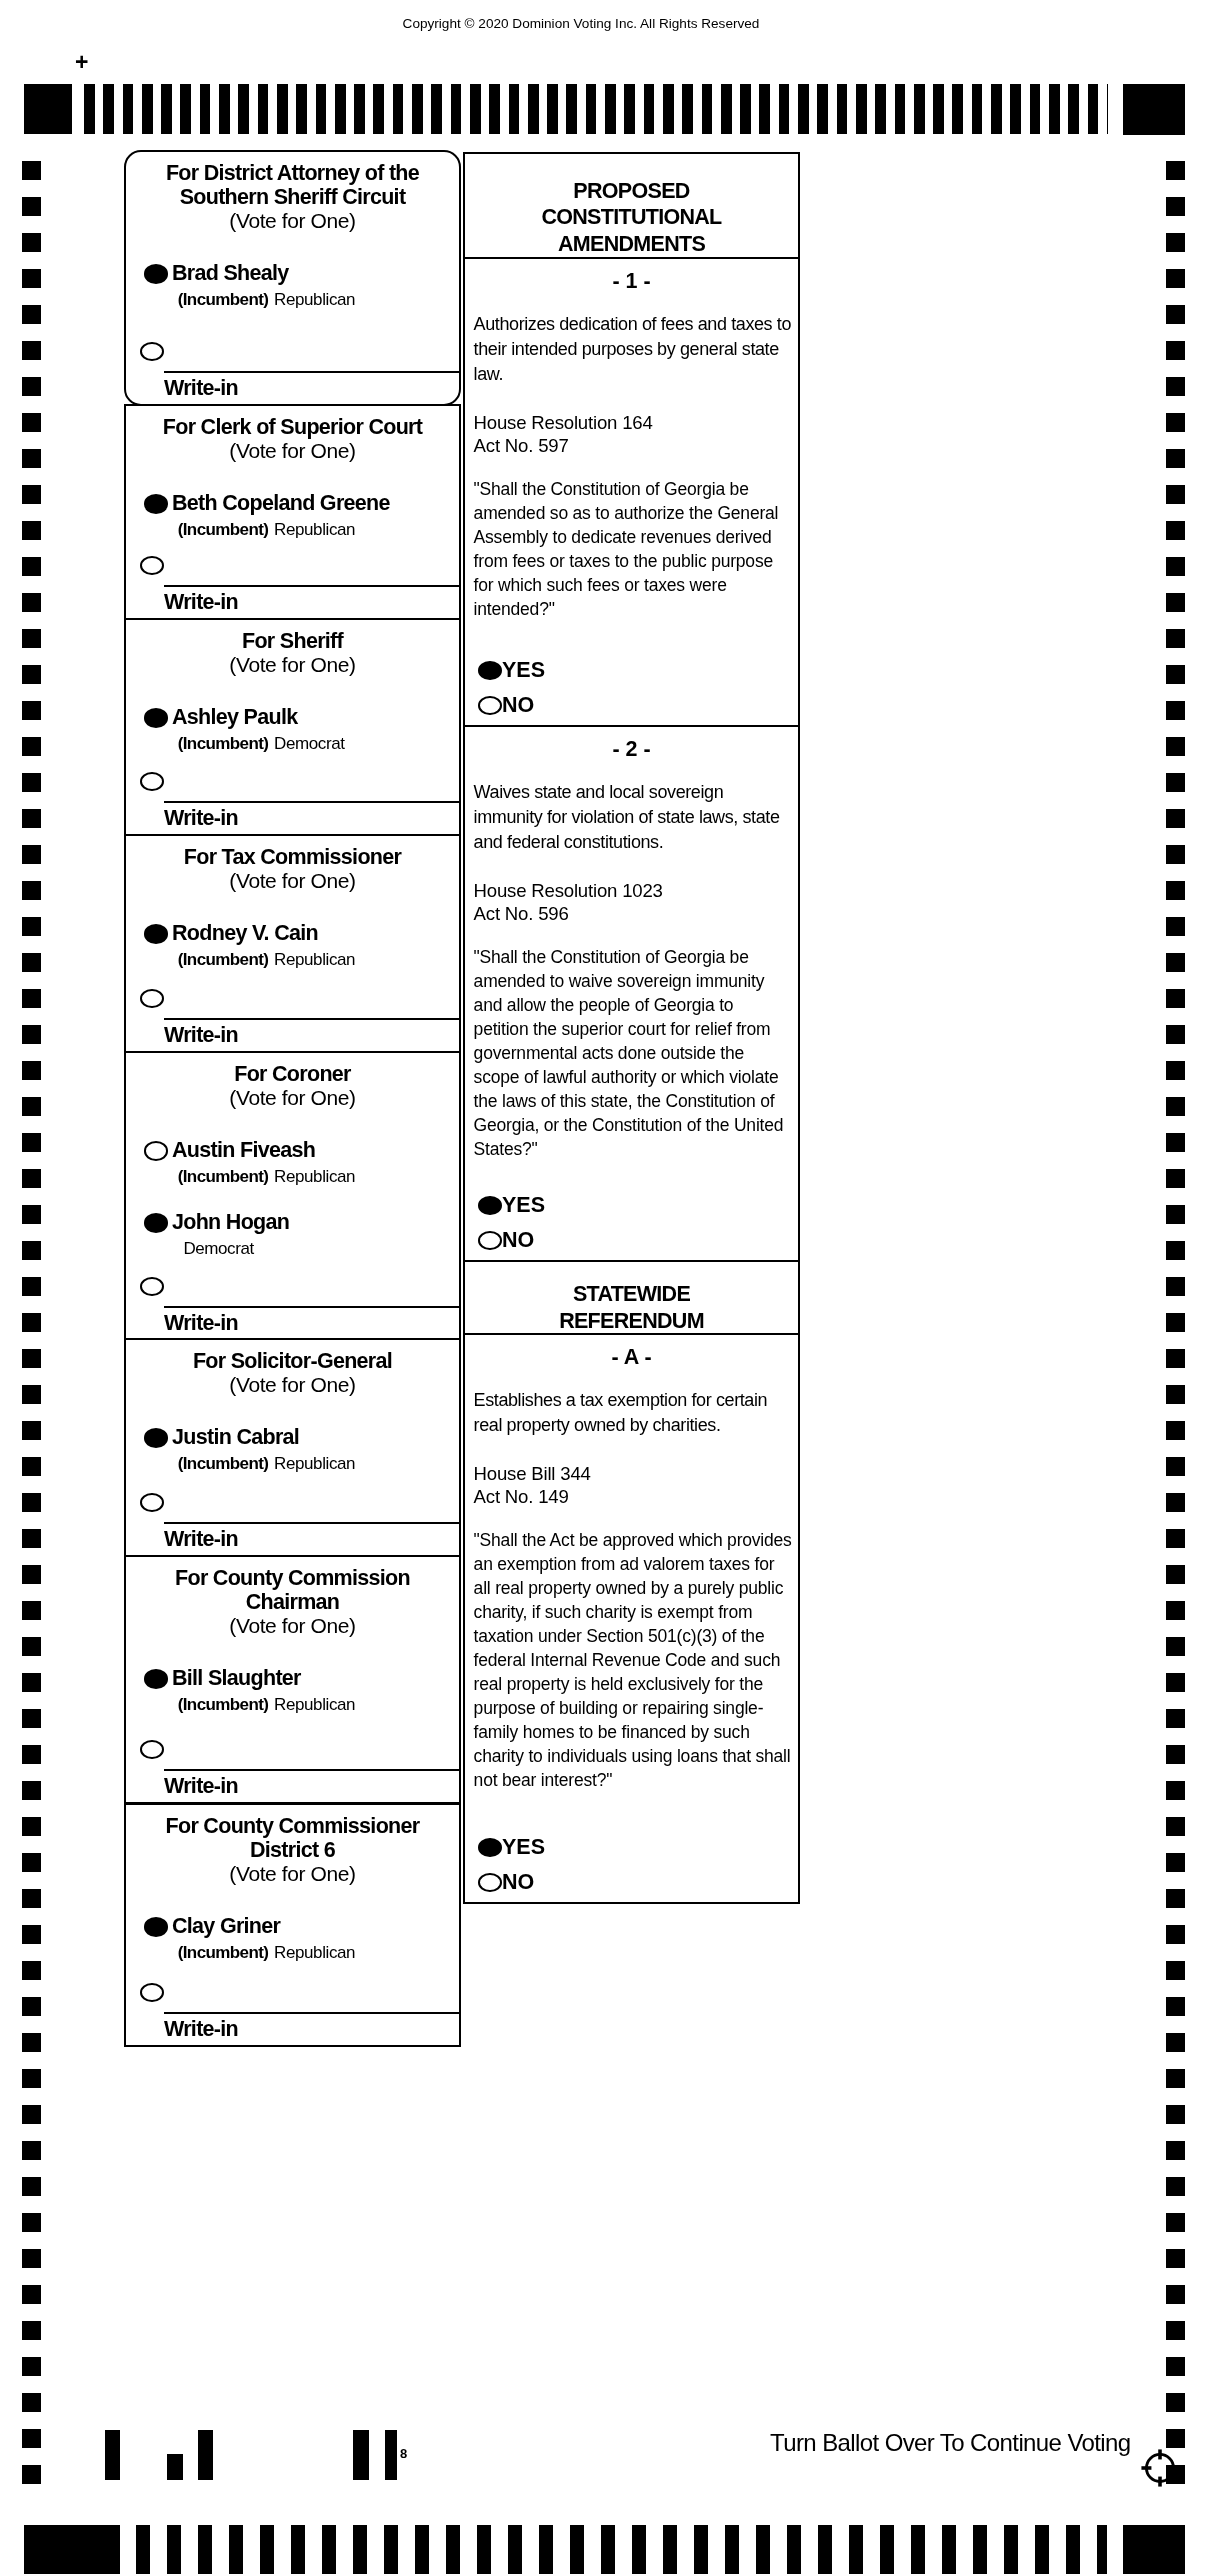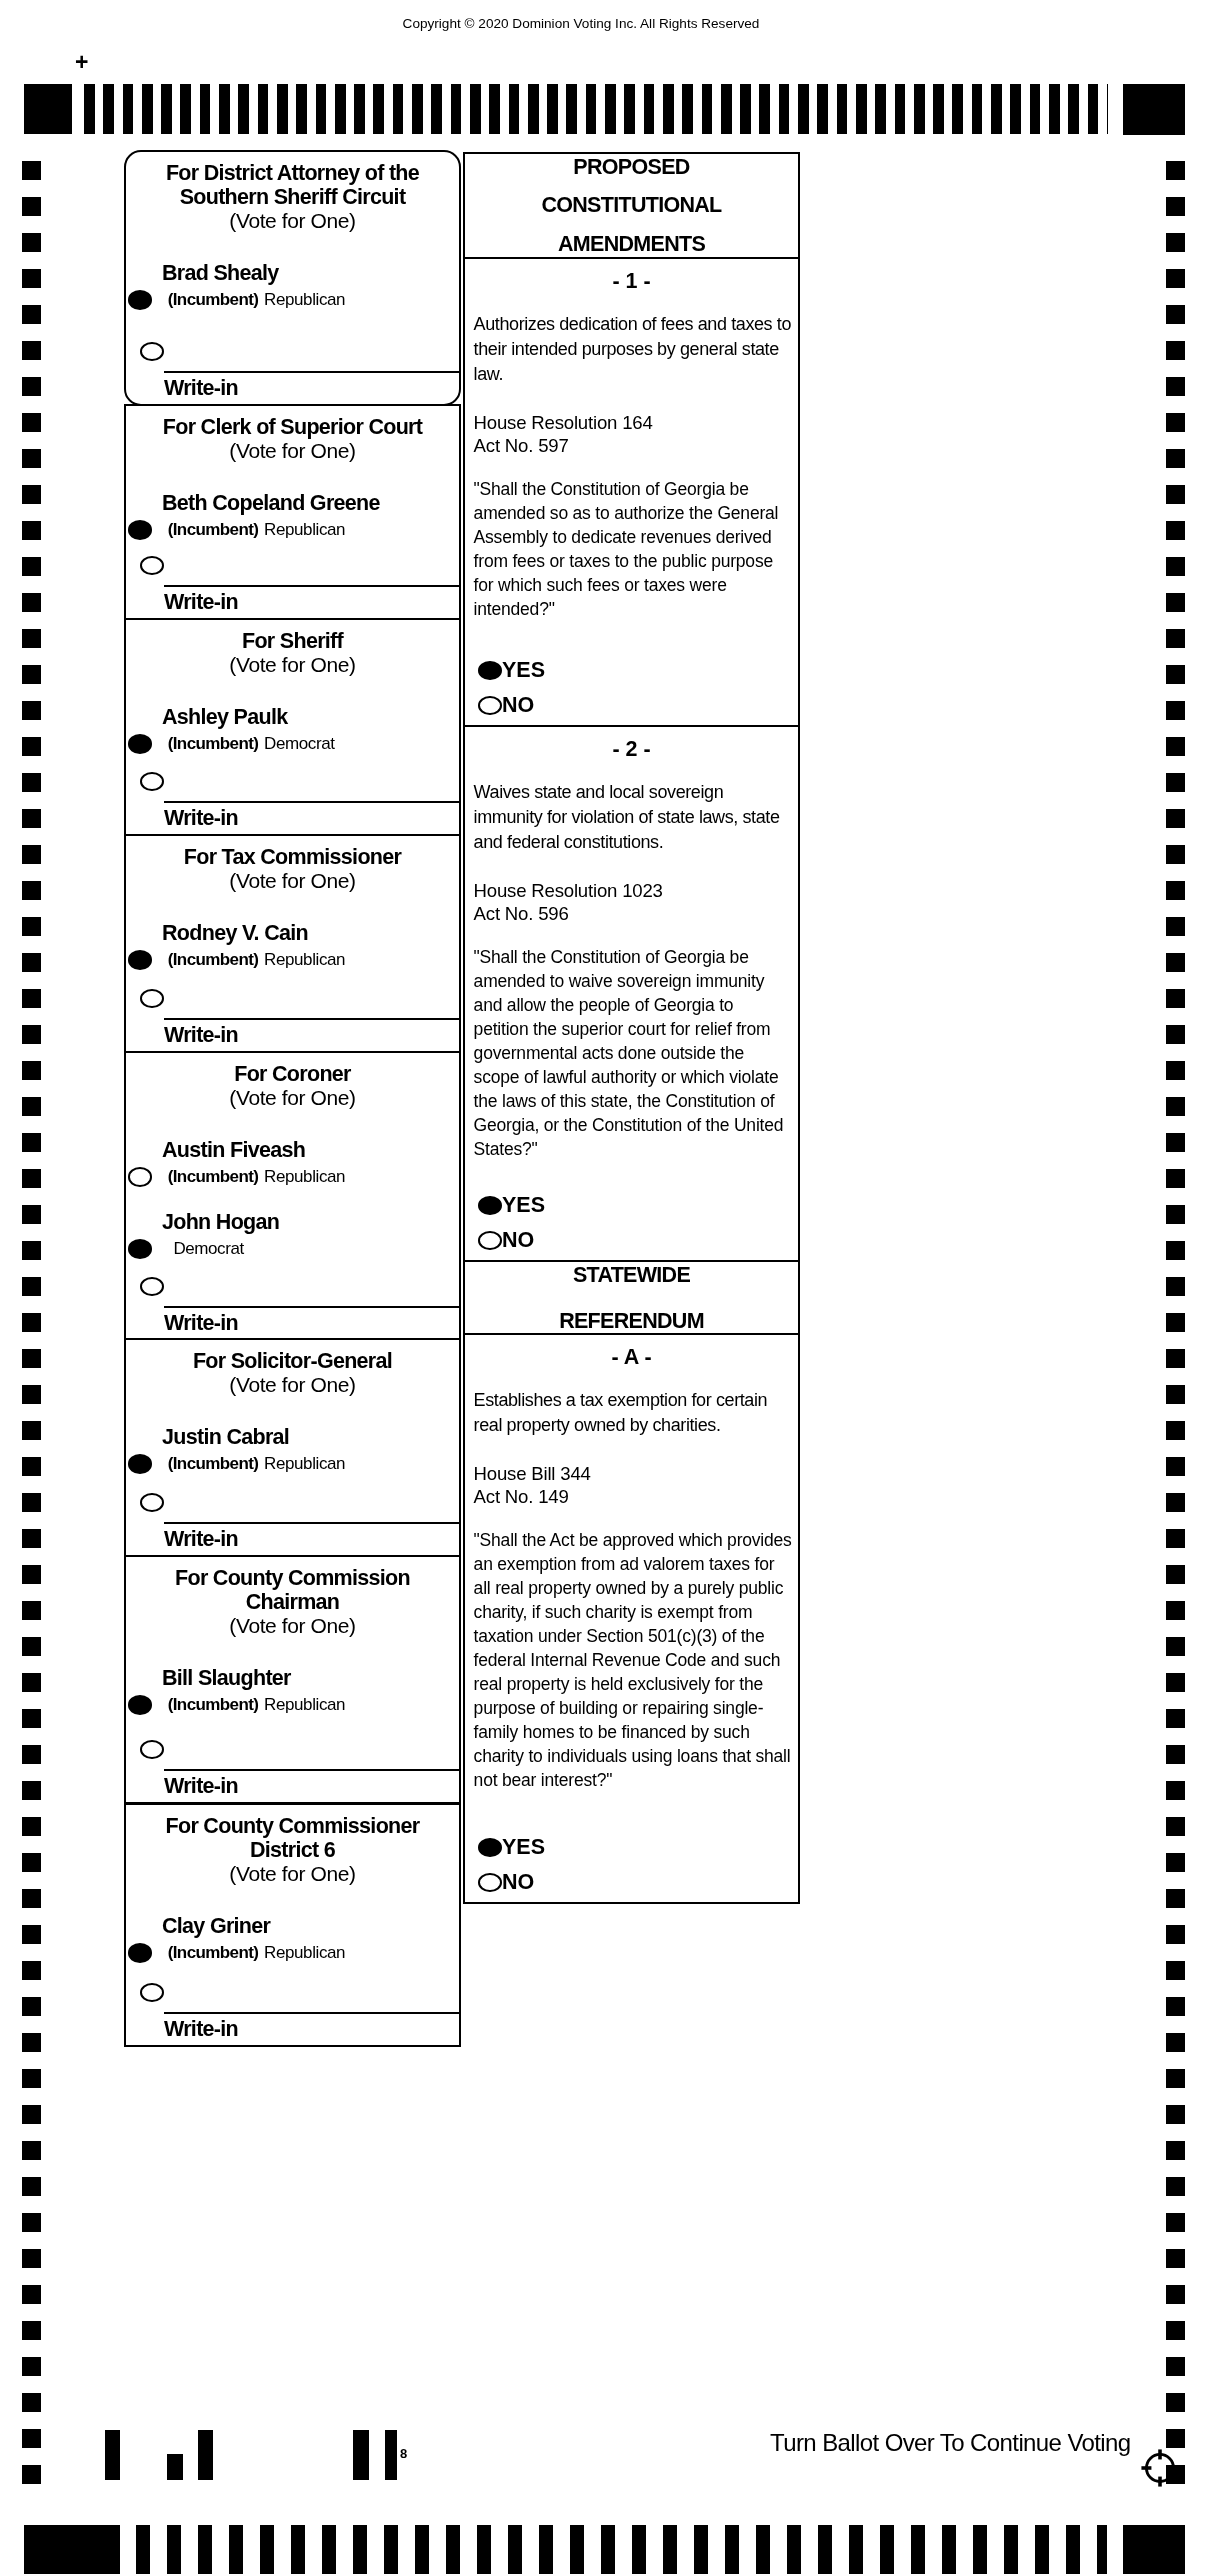--- a/index.html
+++ b/index.html
@@ -16,33 +16,33 @@
     background:repeating-linear-gradient(180deg,#000 0 18.6px,transparent 18.6px 36px);}
   #right-col-marks{left:1166px;top:161px;width:19.3px;height:2323px;
     background:repeating-linear-gradient(180deg,#000 0 18.6px,transparent 18.6px 36px);}
   #bottom-bars{left:136px;top:2525px;width:971px;height:49px;
     background:repeating-linear-gradient(90deg,#000 0 14.3px,transparent 14.3px 31px);}
   
   .box{position:absolute;left:124px;width:337px;border:2.1px solid #000;box-sizing:border-box;background:#fff;}
   .rbox{left:463px;width:337px;}
   .ctitle{text-align:center;font-weight:bold;font-size:21.5px;line-height:24px;margin-top:8.6px;letter-spacing:-0.7px;}
   .votefor{text-align:center;font-size:21px;line-height:24px;letter-spacing:-0.4px;}
-  .cand{display:flex;gap:10px;padding-left:2px;align-items:flex-end;margin-top:29px;}
+  .cand{display:flex;gap:4px;padding-left:18px;align-items:flex-start;margin-top:29px;}
   .cand + .cand{margin-top:24px;}
   .cand .oval{margin-top:2.9px;flex:none;}
   .cname{font-size:21.5px;font-weight:bold;line-height:23px;letter-spacing:-0.7px;}
   .cparty{font-size:17px;margin-top:5px;padding-left:5.7px;letter-spacing:-0.4px;}
   .cparty b{margin-right:5.7px;letter-spacing:-0.6px;}
   .oval{width:24px;height:19.3px;border:2.1px solid #000;border-radius:50%;display:inline-block;background:#fff;box-sizing:border-box;}
   .oval.filled{background:#000;}
   .wi-oval{position:absolute;left:13.6px;bottom:43px;}
   .writein{position:absolute;left:38px;right:0;bottom:2.1px;border-top:2.1px solid #000;padding-top:2.9px;height:26px;
     font-weight:bold;font-size:21.5px;letter-spacing:-0.7px;}
   .colheader{text-align:center;font-weight:bold;font-size:21.5px;line-height:26.5px;letter-spacing:-0.7px;
-    display:flex;flex-direction:column;justify-content:space-between;}
+    display:flex;flex-direction:column;justify-content:flex-end;}
   .mnum{text-align:center;font-weight:bold;font-size:21.5px;margin-top:10px;line-height:24px;}
   .msummary{font-weight:normal;font-size:18px;line-height:25px;margin:18.6px 5.7px 0 8.6px;letter-spacing:-0.4px;}
   .mref{font-size:18.6px;line-height:23px;margin:24px 5.7px 0 8.6px;letter-spacing:-0.2px;}
   .mquestion{font-size:17.5px;line-height:24px;margin:20px 5.7px 0 8.6px;letter-spacing:-0.2px;}
   .ynblock{position:absolute;left:13px;bottom:7.2px;background:#fff;padding-right:21.5px;}
   .ynrow{display:flex;align-items:center;height:24px;margin-top:11.5px;font-weight:bold;font-size:21.5px;}
   
   #plus-mark{left:75px;top:49px;font-size:23px;font-weight:bold;}
   #copyright{left:0;top:16px;width:1162px;text-align:center;font-size:13.6px;}
   #turn-over{left:770px;top:2429px;font-size:24px;font-weight:normal;letter-spacing:-0.6px;}

